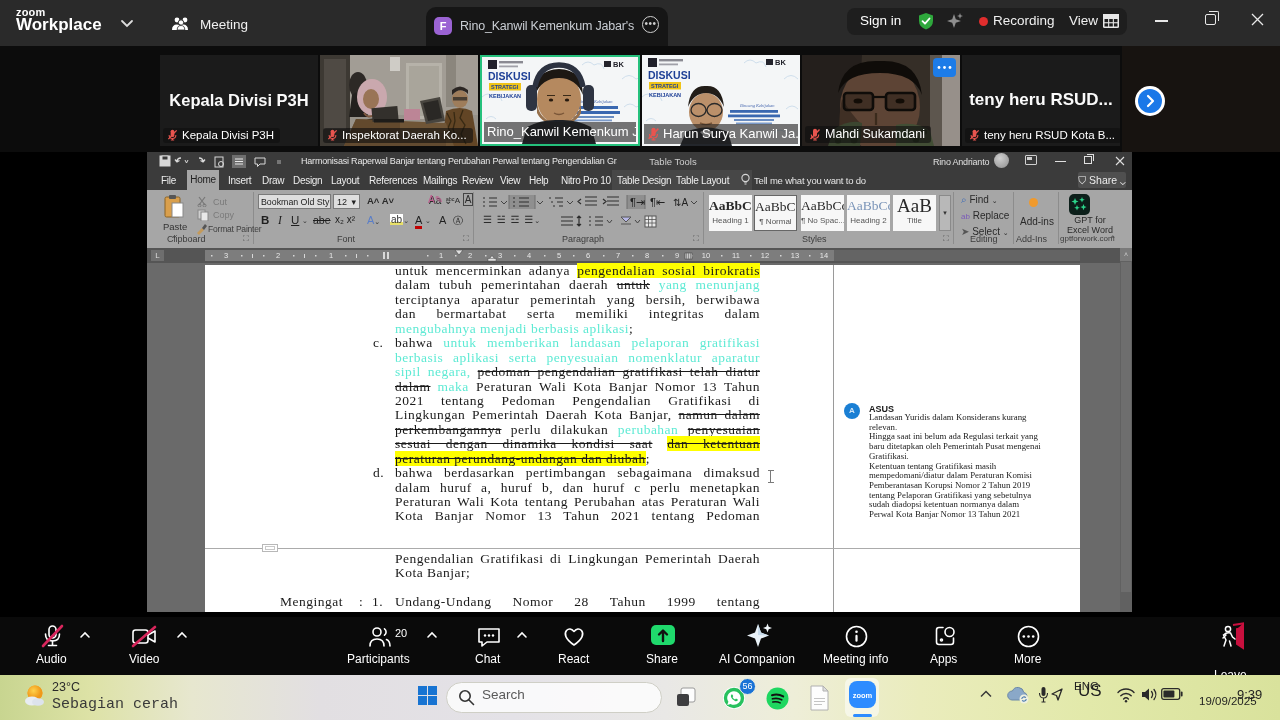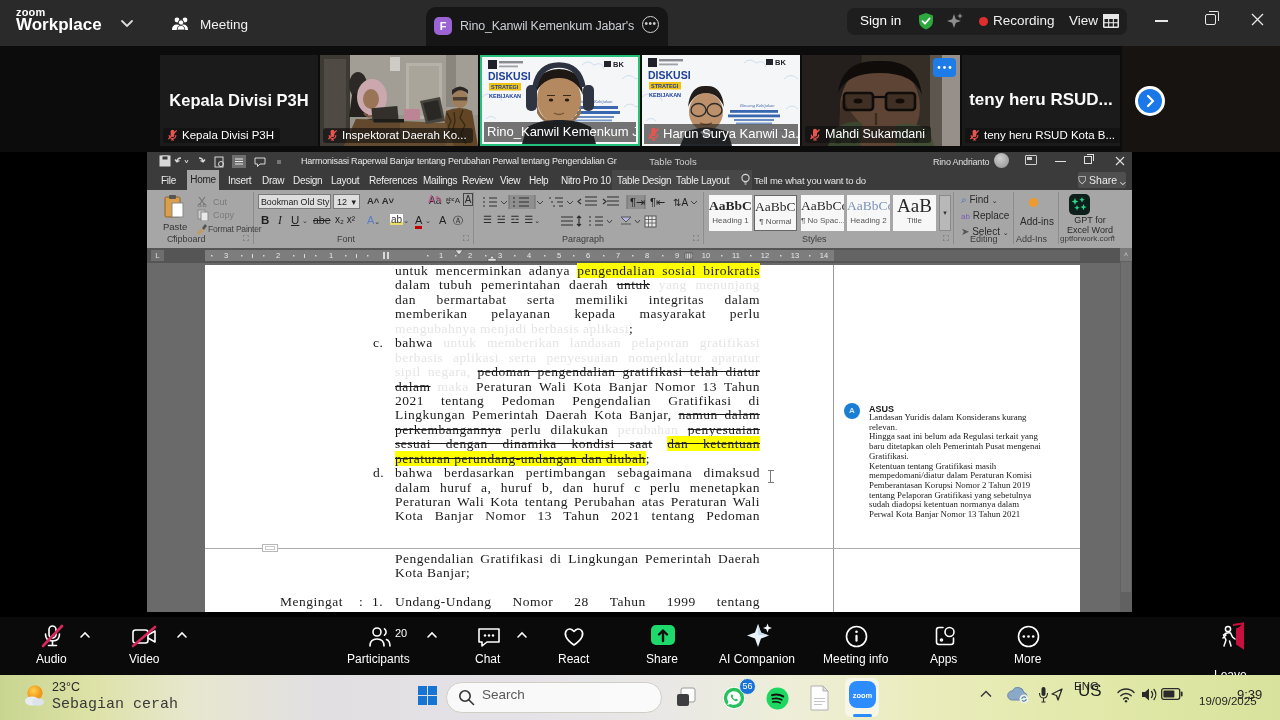--- a/index.html
+++ b/index.html
@@ -17,21 +17,21 @@
   .tile { position:absolute; top:9px; height:91px; overflow:hidden; background:#1b1b1b; }
   .nlabel { position:absolute; left:3px; bottom:3px; background:rgba(15,15,15,0.62); color:#fff; border-radius:3px; padding:1px 6px 2px 4px; font-size:11.5px; white-space:nowrap; display:flex; align-items:center; gap:4px; }
 
   
   #word { left:147px; top:152px; width:985px; height:460px; background:#a6a6a6; overflow:hidden; }
 
   .ribl { position:absolute; top:44px; color:#3c3c3c; font-size:9px; }
   .dl { height:14.45px; line-height:14.45px; white-space:nowrap; }
   .j { text-align:justify; text-align-last:justify; white-space:normal; }
   .hl { background:#ffff00; }
-  .rd { color:#e5e5e5; }
+  .rd { color:#5eead4; }
   .st { text-decoration:line-through; }
   .lm { position:absolute; left:-22px; }
   .card { position:absolute; top:5px; width:43px; height:36px; background:#f7f7f7; text-align:center; }
   .card .t1 { font-family:"Liberation Serif",serif; font-size:13.5px; color:#2a2a2a; margin-top:3px; line-height:15px; white-space:nowrap; overflow:hidden;}
   .card .t2 { font-size:8px; color:#555; margin-top:3px; white-space:nowrap; overflow:hidden; }
 
   
   #ztoolbar { left:0; top:617px; width:1280px; height:58px; background:#0a0a0a; }
   .zlab2 { font-size:12px; color:#fff; white-space:nowrap; }
 
@@ -545,22 +545,22 @@
   <div class="abs" id="docarea" style="left:0;top:111px;width:985px;height:349px;background:#6a6a6a;">
     <div class="abs" style="left:58px;top:2px;width:875px;height:347px;background:#fff;"></div>
     <div class="abs" style="left:686px;top:2px;width:1px;height:347px;background:#9a9a9a;"></div>
     <div class="abs" style="left:58px;top:285px;width:875px;height:1px;background:#ababab;"></div>
     <div class="abs" style="left:115px;top:281px;width:16px;height:8px;border:1px solid #b8b8b8;background:#fff;"></div>
     <div class="abs" style="left:118px;top:283px;width:10px;height:4px;border:1px solid #c8c8c8;"></div>
 
     <div id="doctext" class="abs" style="left:248px;top:1px;width:365px;font-family:'Liberation Serif',serif;font-size:13.5px;letter-spacing:0.5px;color:#1a1a1a;">
       <div class="dl j">untuk mencerminkan adanya <span class="hl">pengendalian sosial birokratis</span></div>
       <div class="dl j">dalam tubuh pemerintahan daerah <span class="st">untuk</span> <span class="rd">yang menunjang</span></div>
+      <div class="dl j">terciptanya aparatur pemerintah yang bersih, berwibawa</div>
       <div class="dl j">dan bermartabat serta memiliki integritas dalam</div>
-      <div class="dl j">memberikan pelayanan kepada masyarakat perlu</div>
       <div class="dl"><span class="rd">mengubahnya menjadi berbasis aplikasi</span>;</div>
       <div class="dl j"><span class="lm">c.</span>bahwa <span class="rd">untuk memberikan landasan pelaporan gratifikasi</span></div>
       <div class="dl j"><span class="rd">berbasis aplikasi serta penyesuaian nomenklatur aparatur</span></div>
       <div class="dl j"><span class="rd">sipil negara,</span> <span class="st">pedoman pengendalian gratifikasi telah diatur</span></div>
       <div class="dl j"><span class="st">dalam</span> <span class="rd">maka</span> Peraturan Wali Kota Banjar Nomor 13 Tahun</div>
       <div class="dl j">2021 tentang Pedoman Pengendalian Gratifikasi di</div>
       <div class="dl j">Lingkungan Pemerintah Daerah Kota Banjar, <span class="st">namun dalam</span></div>
       <div class="dl j"><span class="st">perkembangannya</span> perlu dilakukan <span class="rd">perubahan</span> <span class="st">penyesuaian</span></div>
       <div class="dl j"><span class="st">sesuai dengan dinamika kondisi saat</span> <span class="hl st">dan ketentuan</span></div>
       <div class="dl"><span class="hl st">peraturan perundang-undangan dan diubah</span>;</div>

